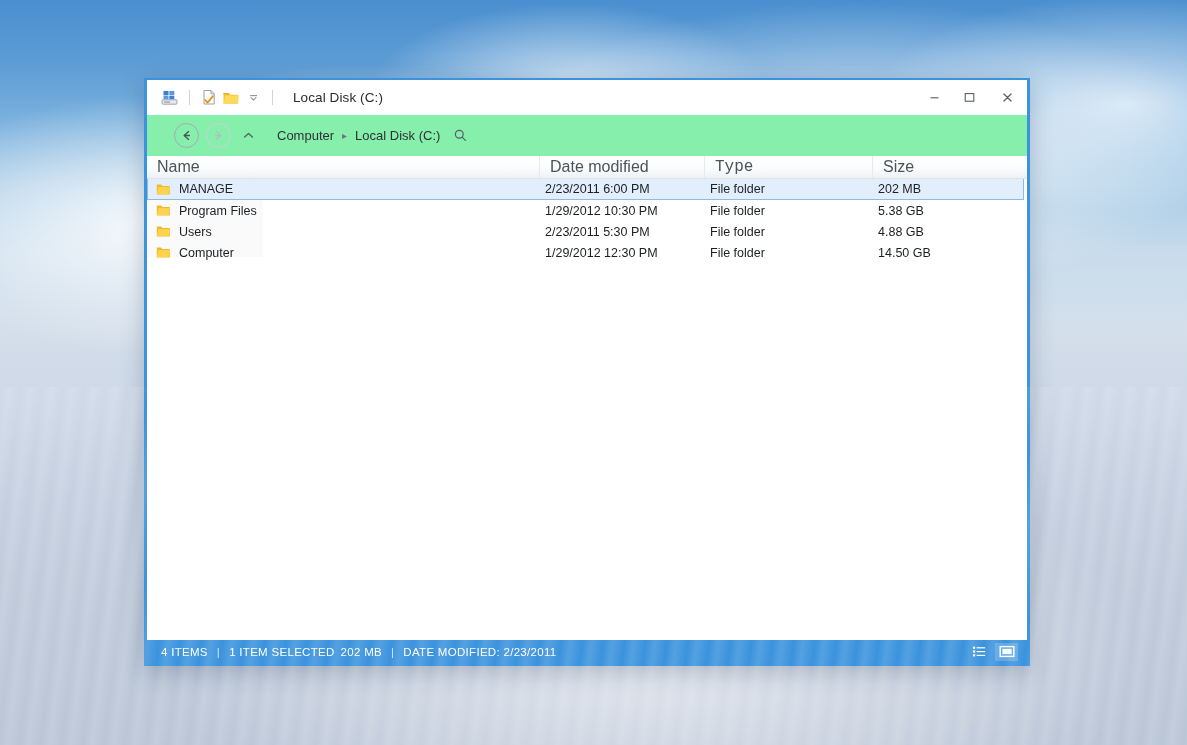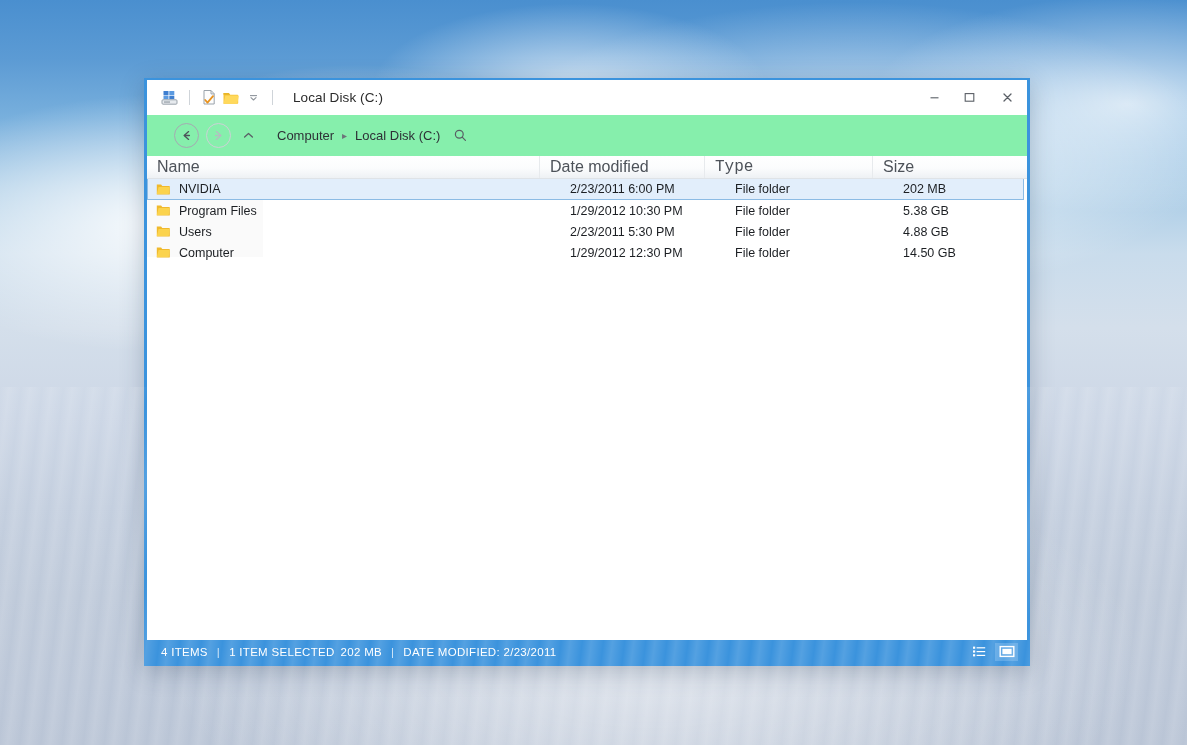--- a/index.html
+++ b/index.html
@@ -210,21 +210,21 @@
   .row.selected {
     background: #e2eefb;
     border: 1px solid #8cbbe4;
     width: 877px;
     height: 22px;
     margin-top: -1px;
   }
   .cell { display: flex; align-items: center; height: 100%; }
   .cell.name { width: 393px; padding-left: 9px; gap: 8px; }
   .row.selected .cell.name { width: 392px; padding-left: 8px; }
-  .cell.date { width: 165px; padding-left: 5px; margin-left: 25px; }
+  .cell.date { width: 165px; padding-left: 5px; }
   .cell.type { width: 168px; padding-left: 5px; }
   .cell.size { flex: 1; padding-left: 5px; }
 
   .folder-ico { width: 15px; height: 13px; flex: none; }
 
   
   .statusbar {
     height: 23px;
     background: #3b93dd;
     display: flex;
@@ -358,21 +358,21 @@
       <div class="list-shade"></div>
 
       <div class="row selected">
         <div class="cell name">
           <span class="folder-ico">
             <svg width="15" height="13" viewBox="0 0 15 13">
               <path d="M0.8 1.6 h4.3 l1.2 1.4 h6.9 a0.6 0.6 0 0 1 0.6 0.6 V11 a0.6 0.6 0 0 1 -0.6 0.6 H0.8 Z" fill="#f0b92c"></path>
               <path d="M2.6 3.9 h10.6 a0.6 0.6 0 0 1 0.6 0.6 l-1 6.1 a0.7 0.7 0 0 1 -0.7 0.5 H0.8 Z" fill="#fbd34d"></path>
             </svg>
           </span>
-          <span>NVIDIA</span>
+          <span>MANAGE</span>
         </div>
         <div class="cell date">2/23/2011 6:00 PM</div>
         <div class="cell type">File folder</div>
         <div class="cell size">202 MB</div>
       </div>
 
       <div class="row">
         <div class="cell name">
           <span class="folder-ico">
             <svg width="15" height="13" viewBox="0 0 15 13">

